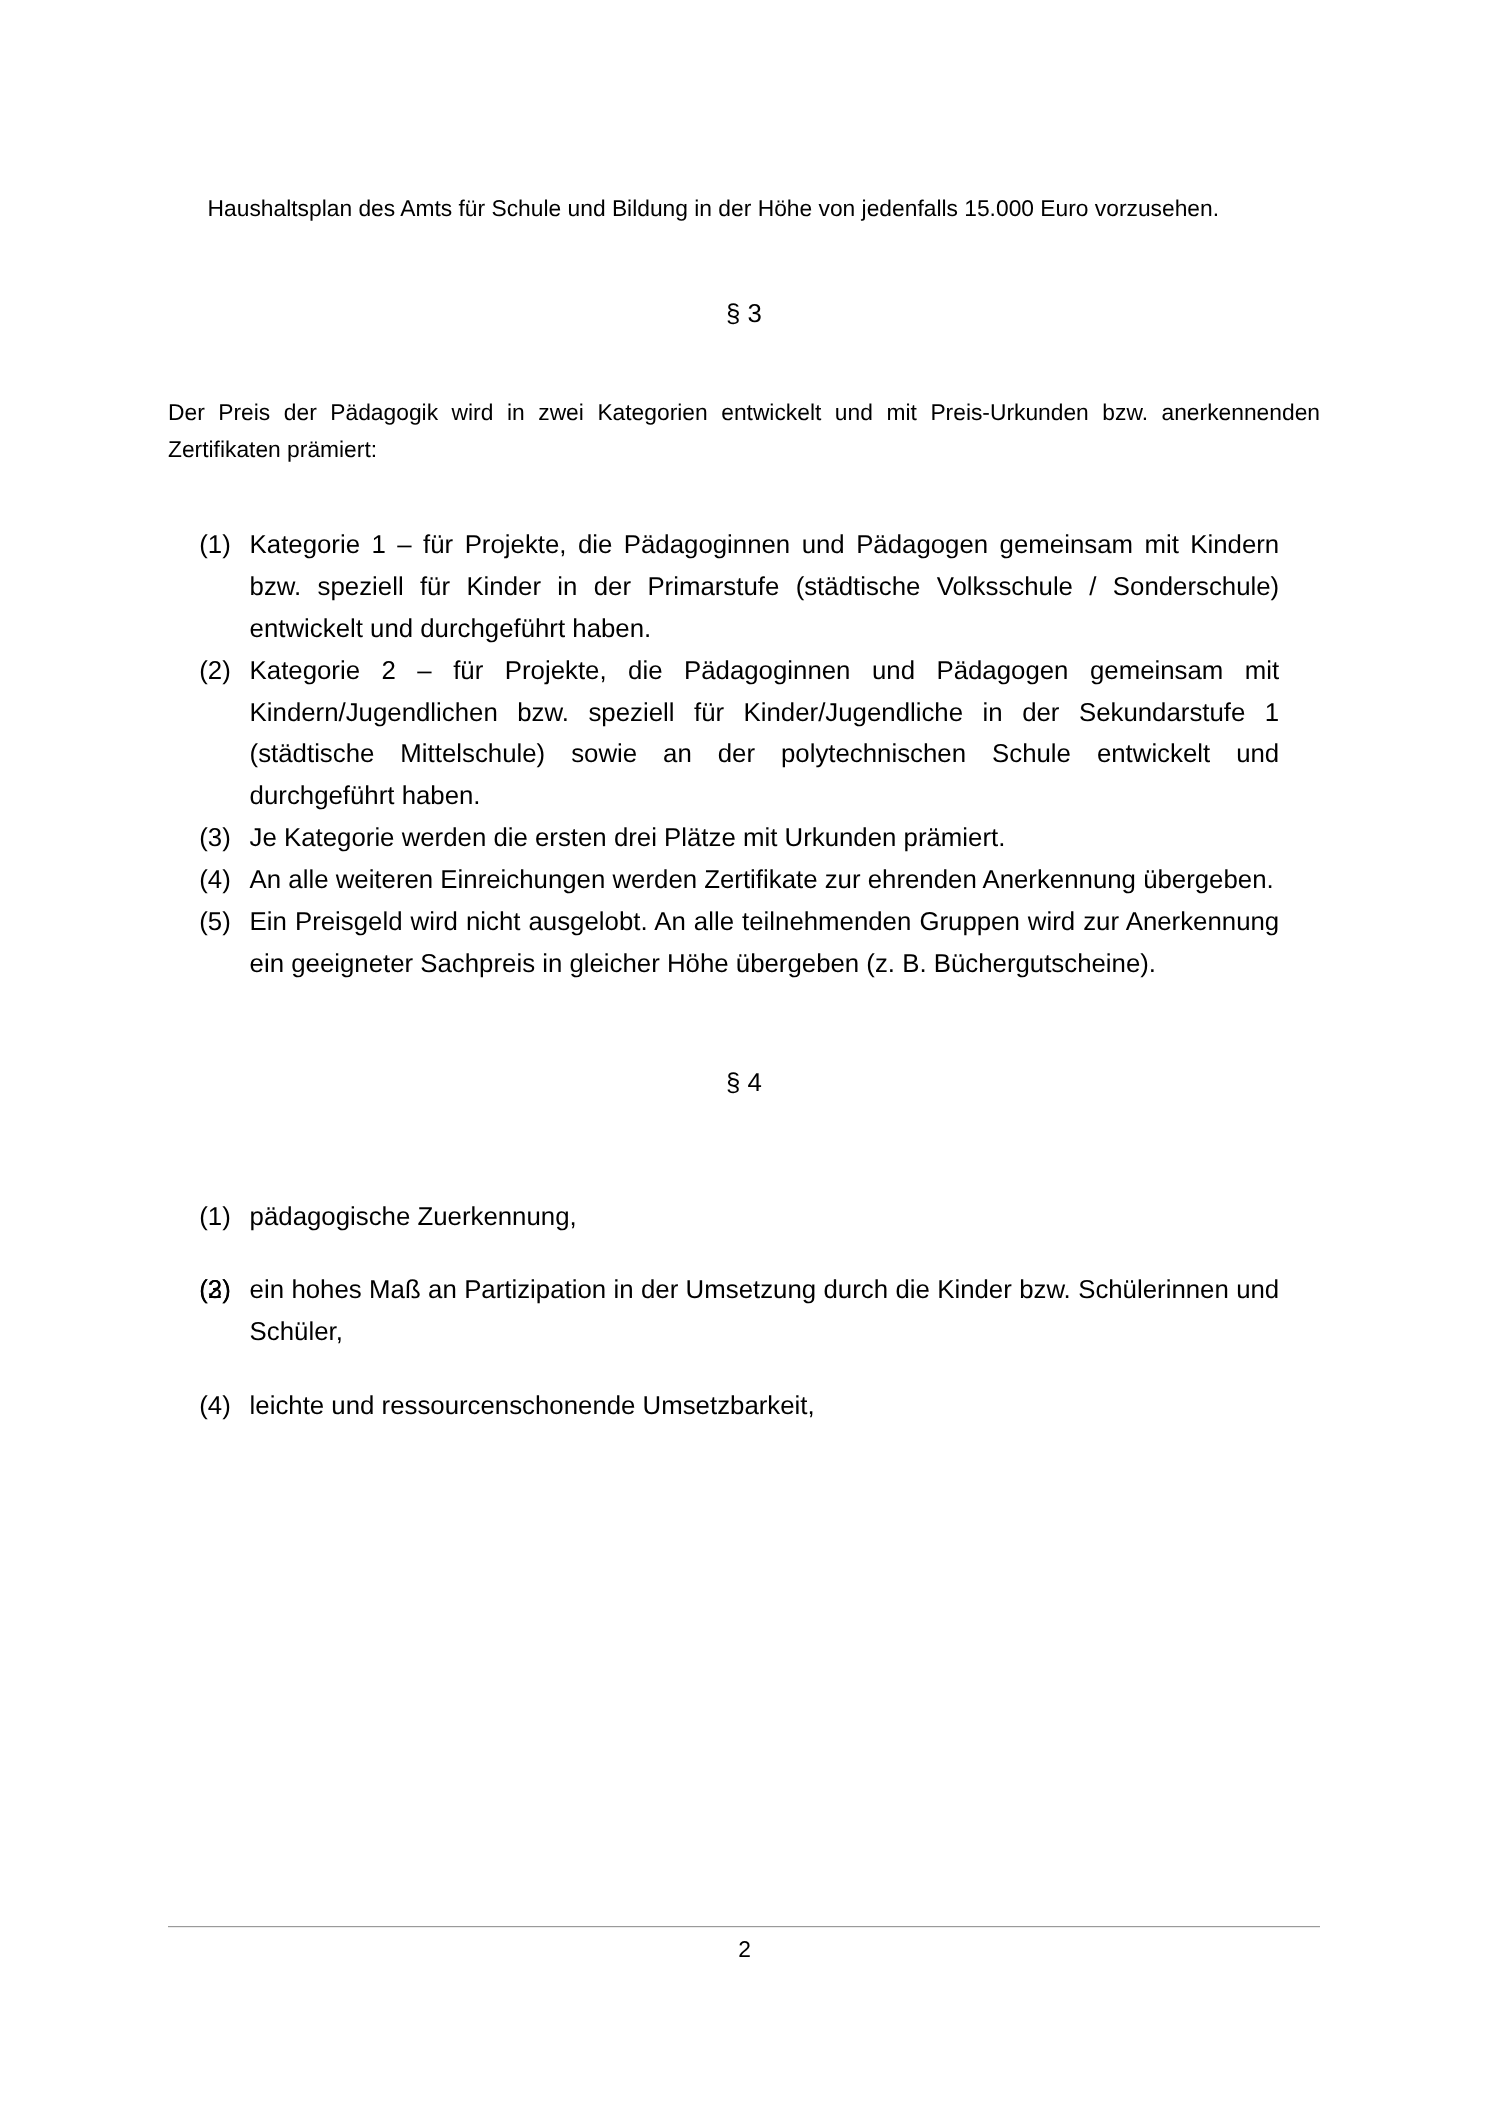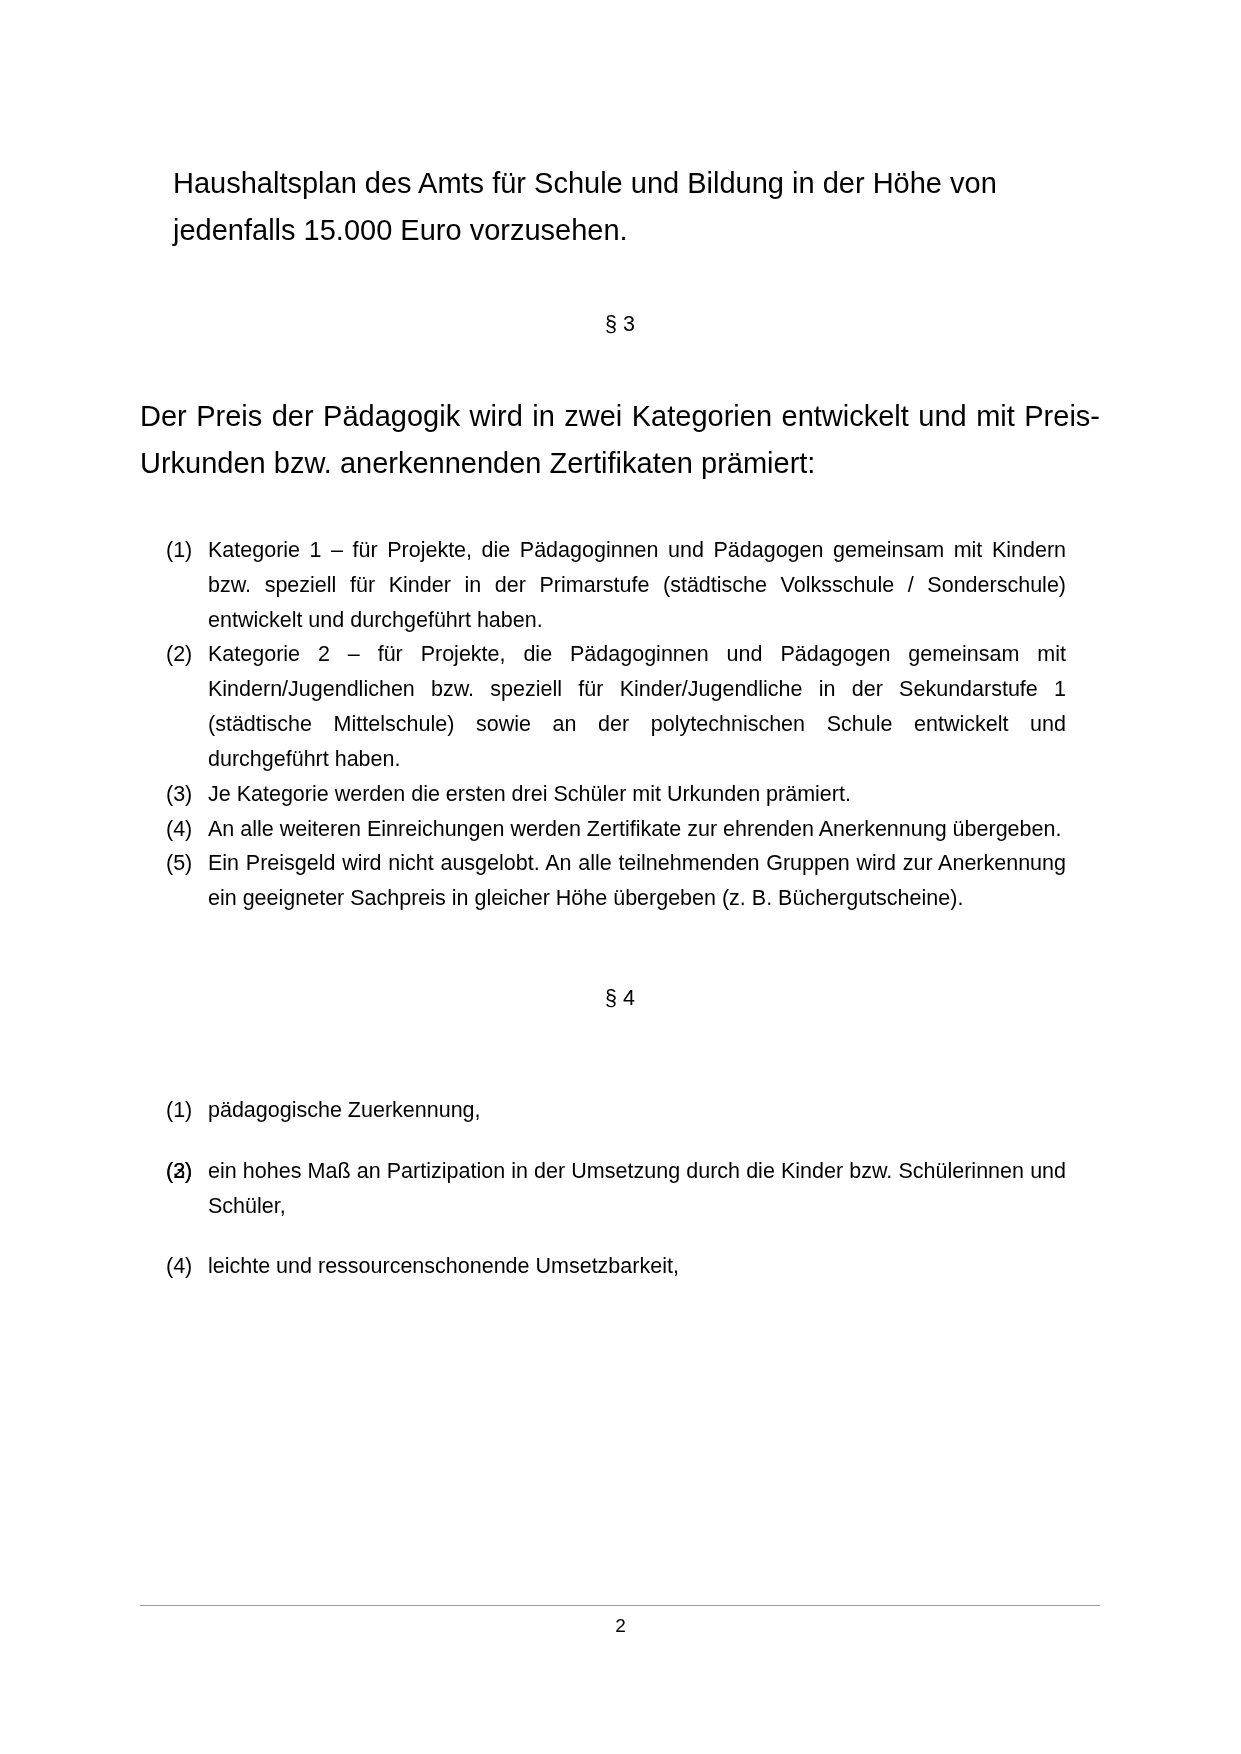--- a/index.html
+++ b/index.html
@@ -17,21 +17,21 @@
     color: #000000;
     box-sizing: border-box;
   }
   .content {
     position: absolute;
     left: 140px;
     top: 160px;
     width: 960px;
   }
   .para {
-    font-size: 29px;
+    font-size: 19px;
     line-height: 1.62;
     margin: 0;
   }
   .para-justify {
     text-align: justify;
   }
   .intro-indent {
     margin-left: 33px;
     width: 927px;
   }
@@ -115,21 +115,21 @@
       <li>
         <span class="marker">(1)</span>
         <span>Kategorie 1 – für Projekte, die Pädagoginnen und Pädagogen gemeinsam mit Kindern bzw. speziell für Kinder in der Primarstufe (städtische Volksschule / Sonderschule) entwickelt und durchgeführt haben.</span>
       </li>
       <li>
         <span class="marker">(2)</span>
         <span>Kategorie 2 – für Projekte, die Pädagoginnen und Pädagogen gemeinsam mit Kindern/Jugendlichen bzw. speziell für Kinder/Jugendliche in der Sekundarstufe 1 (städtische Mittelschule) sowie an der polytechnischen Schule entwickelt und durchgeführt haben.</span>
       </li>
       <li class="spaced">
         <span class="marker">(3)</span>
-        <span>Je Kategorie werden die ersten drei Schüler mit Urkunden prämiert.</span>
+        <span>Je Kategorie werden die ersten drei Plätze mit Urkunden prämiert.</span>
       </li>
       <li class="spaced">
         <span class="marker">(4)</span>
         <span>An alle weiteren Einreichungen werden Zertifikate zur ehrenden Anerkennung übergeben.</span>
       </li>
       <li class="spaced">
         <span class="marker">(5)</span>
         <span>Ein Preisgeld wird nicht ausgelobt. An alle teilnehmenden Gruppen wird zur Anerkennung ein geeigneter Sachpreis in gleicher Höhe übergeben (z. B. Büchergutscheine).</span>
       </li>
     </ul>

